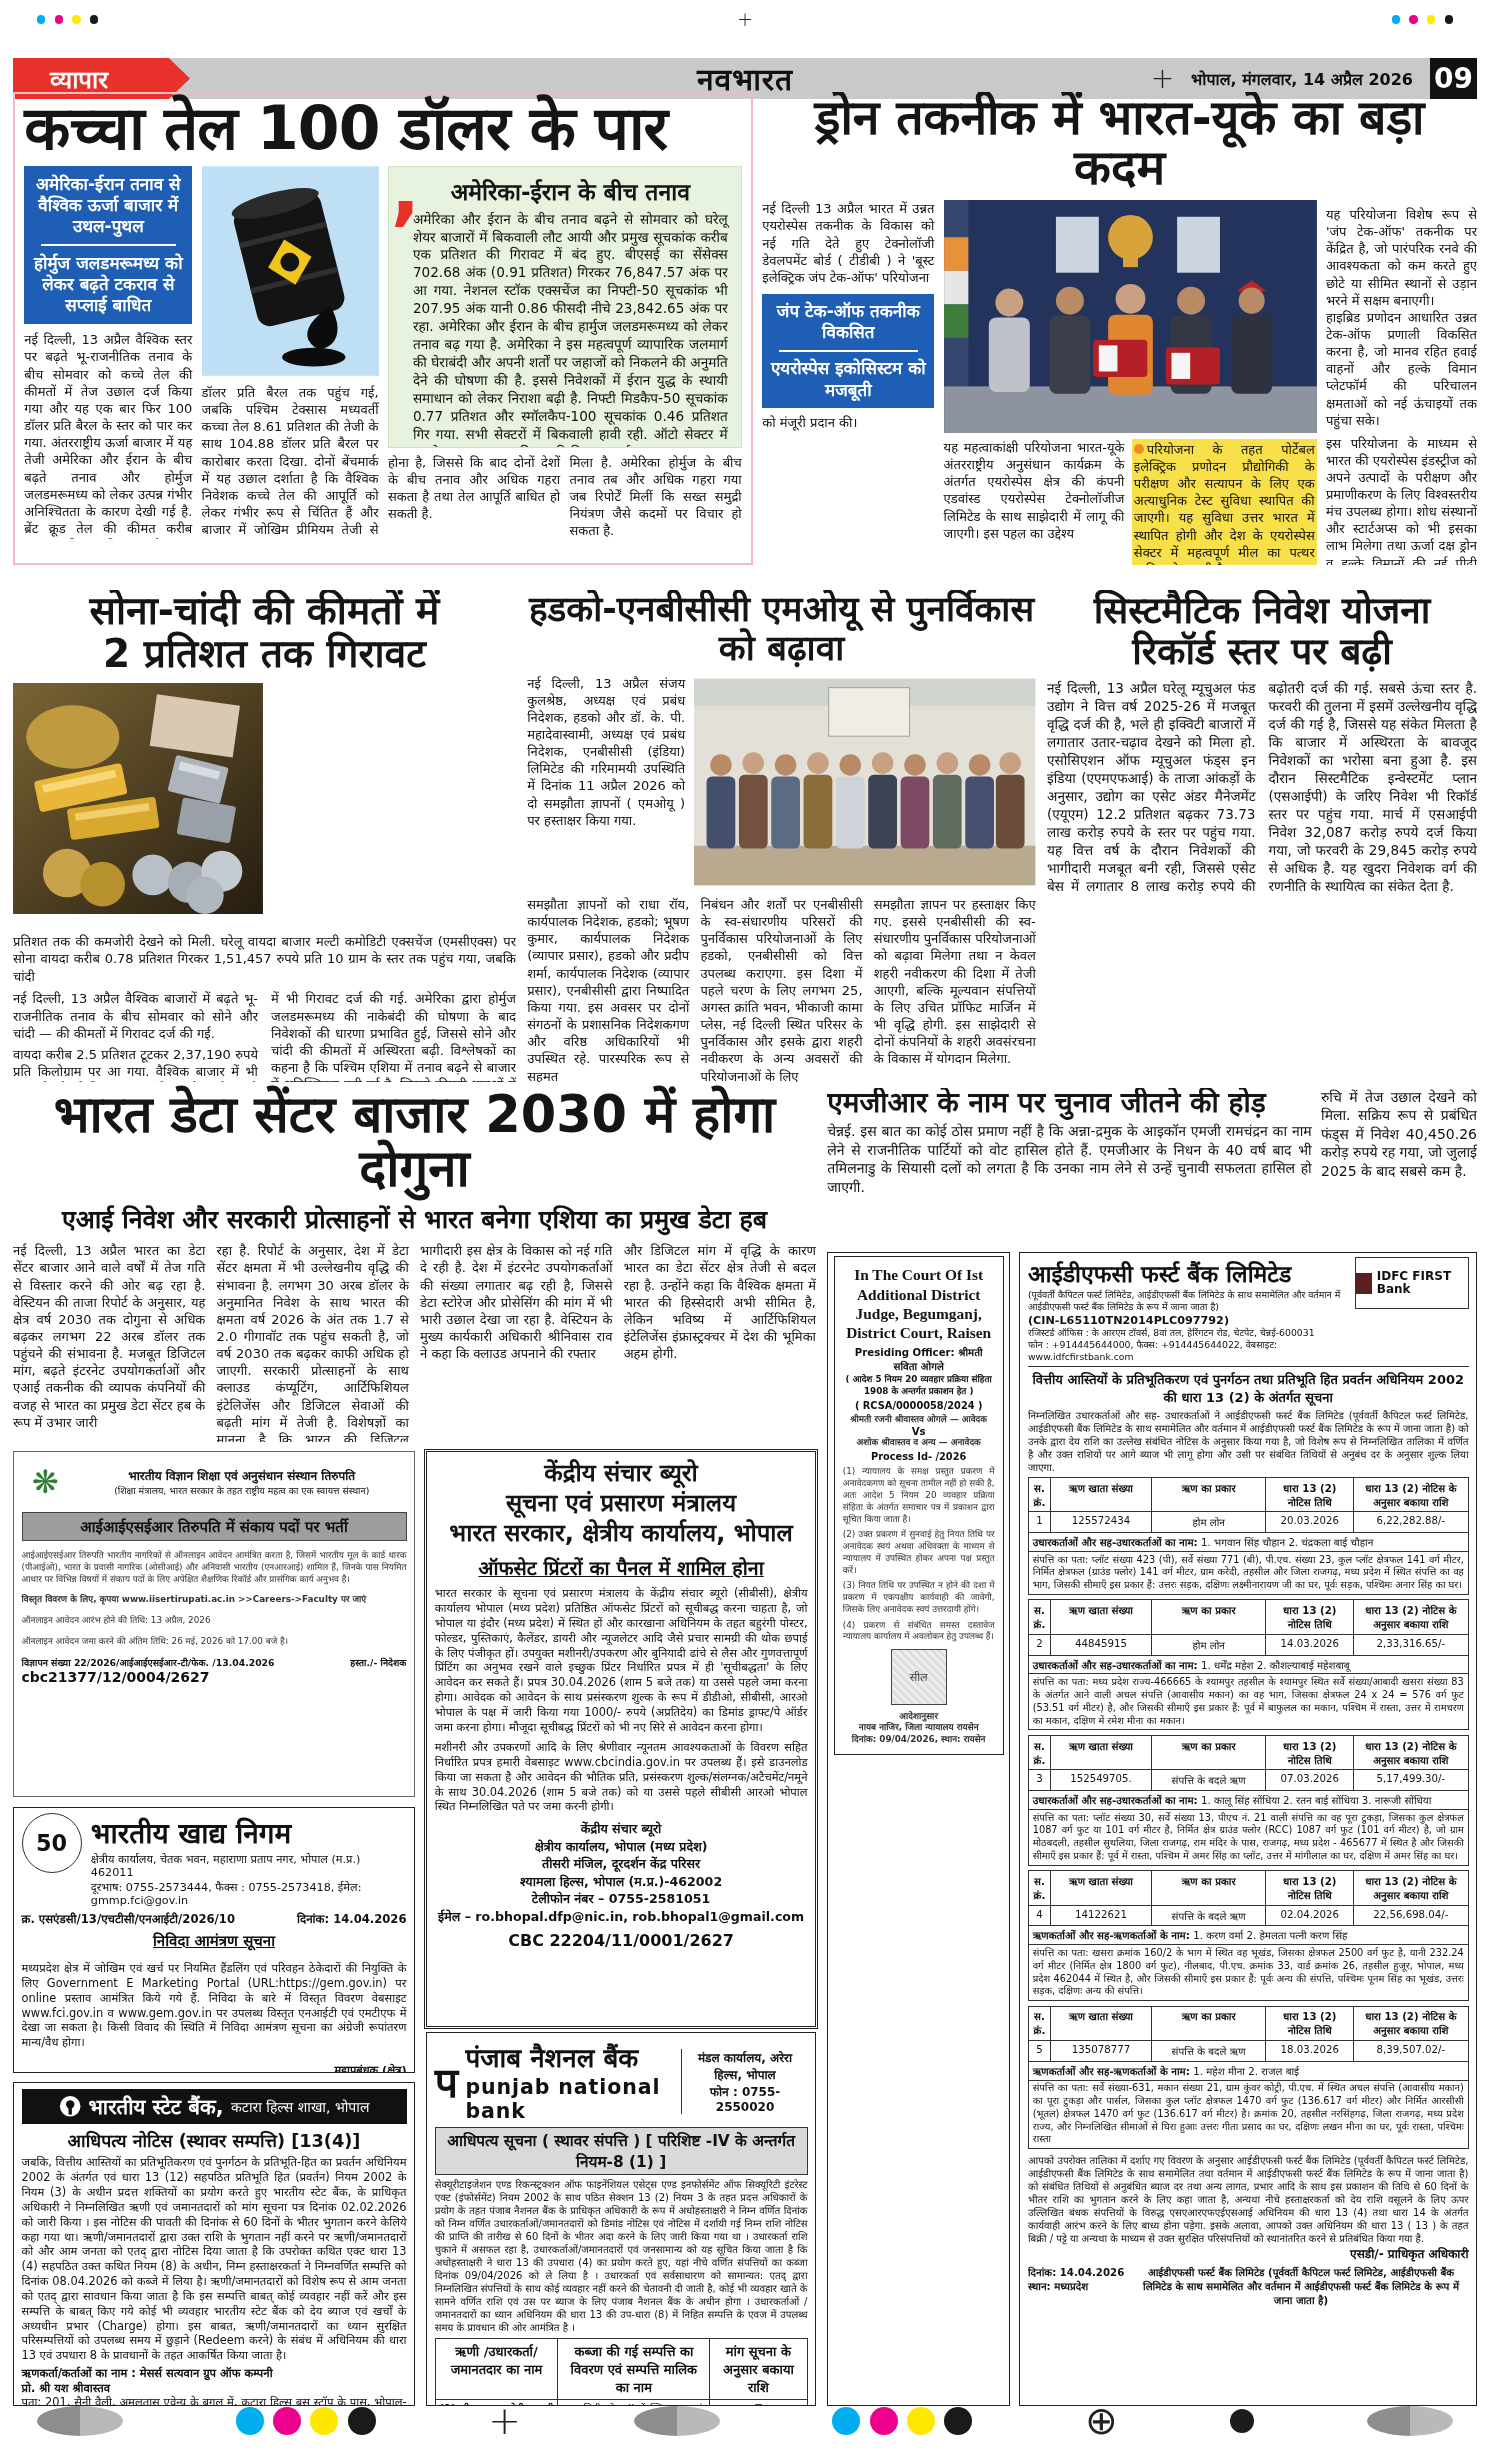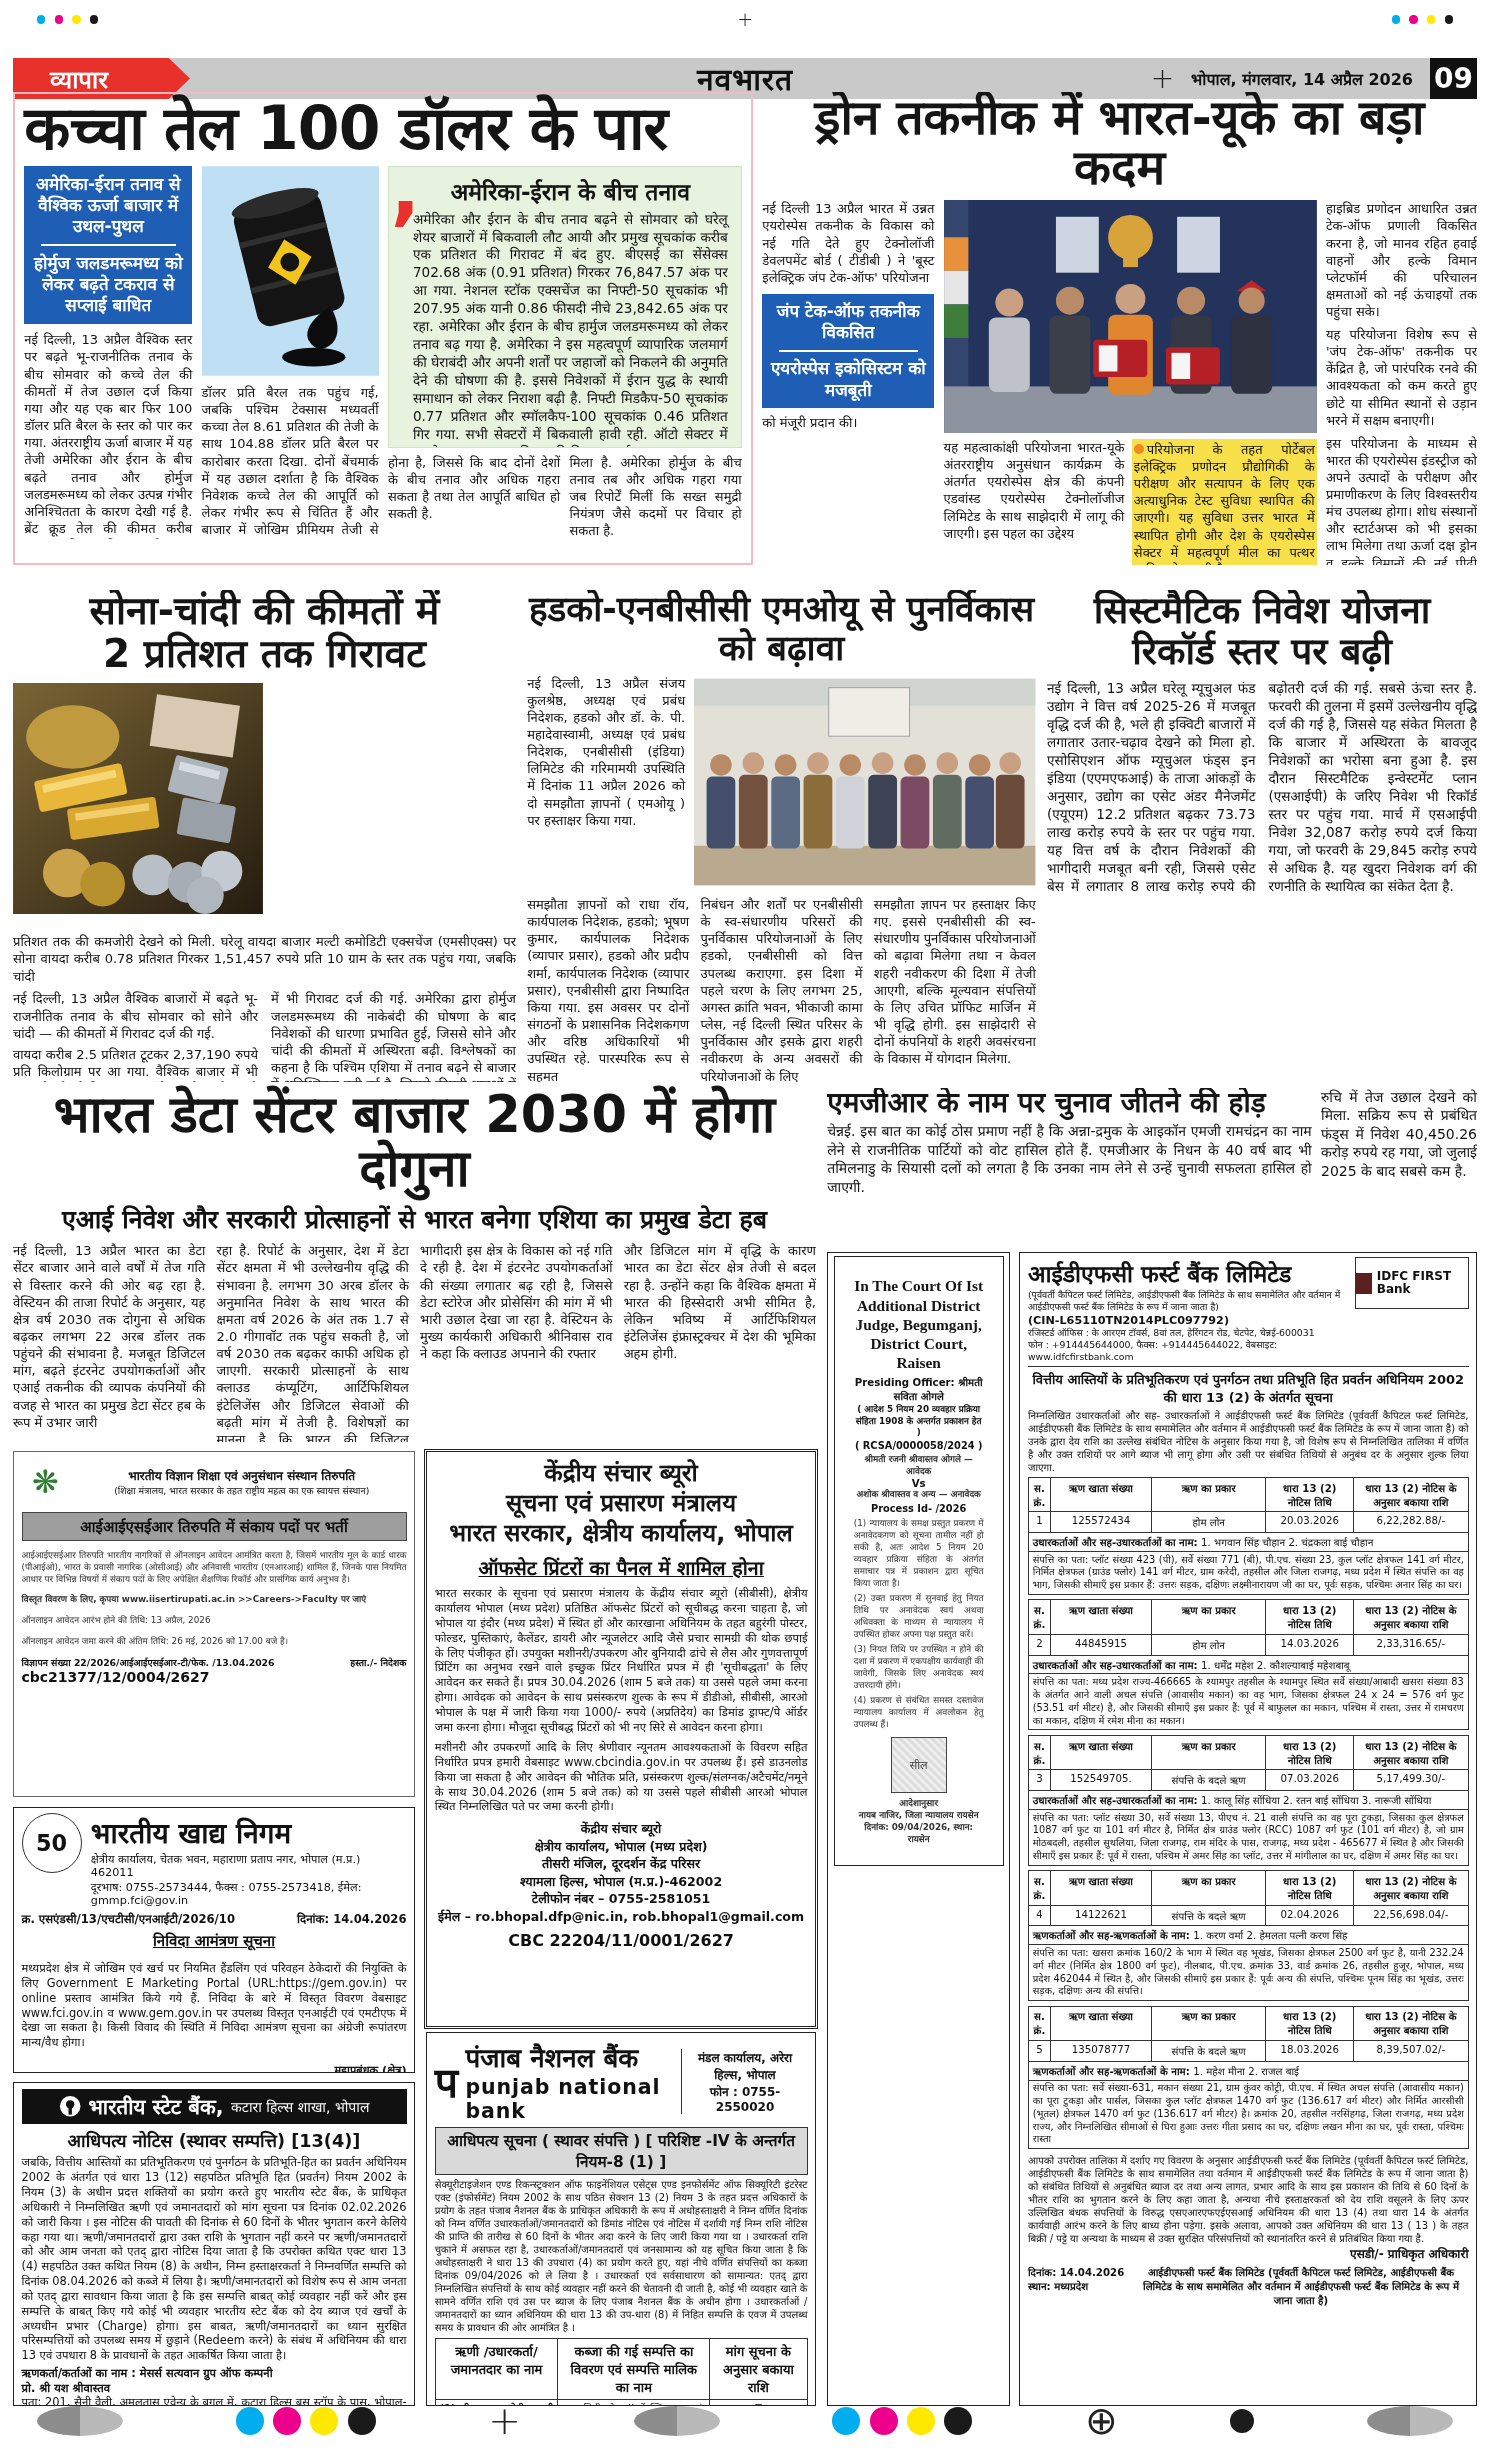--- a/index.html
+++ b/index.html
@@ -130,21 +130,21 @@
   .amtcell{text-align:center !important;font-weight:bold;}
   
   .lower-right{flex:1;display:flex;flex-direction:column;min-height:0;}
   .mgr-row{display:flex;gap:9.3px;height:160px;overflow:hidden;}
   .mgr{flex:1;}
   .mgr h2{font-size:28px;line-height:1.1;}
   .mgr .btxt{margin-top:3.7px;font-size:14px;}
   .sipcont{width:156px;flex:none;font-size:14px;}
   .notices-row{display:flex;gap:9.3px;flex:1;min-height:0;margin-top:3.7px;}
   .court{width:183px;flex:none;border:1.9px solid #222;padding:3.7px 5.6px;box-sizing:border-box;overflow:hidden;background:#fff;}
-  .court-inner{border:0.9px solid #222;padding:19px;}
+  .court-inner{border:0.9px solid #222;padding:8px;}
   .court h3{font-family:"Liberation Serif","DejaVu Serif",serif;font-size:15.4px;text-align:center;line-height:1.25;}
   .court .off{font-size:10.2px;font-weight:bold;text-align:center;margin-top:2.8px;}
   .court .rule{font-size:8.8px;font-weight:bold;text-align:center;}
   .court .case{font-size:9.8px;font-weight:bold;text-align:center;margin:2.8px 0;}
   .court .vs{text-align:center;font-weight:bold;font-size:10.2px;}
   .court p{margin:3.7px 0;}
   .seal{width:54px;height:54px;border:1.9px solid #444;margin:5.6px auto;display:flex;align-items:center;justify-content:center;
         font-size:11.2px;color:#444;background:repeating-linear-gradient(45deg,#eee,#eee 2.8px,#ddd 2.8px,#ddd 5.6px);}
   
   .idfc{flex:1;border:1.9px solid #222;padding:4.7px 7.5px;box-sizing:border-box;overflow:hidden;min-height:0;background:#fff;}
@@ -281,22 +281,22 @@
             <rect x="238" y="158" width="58" height="40" rx="4" fill="#b51f26"></rect>
             <rect x="166" y="156" width="20" height="28" fill="#f5f5f5"></rect>
             <rect x="244" y="164" width="20" height="28" fill="#f5f5f5"></rect>
           </svg>
           <div class="drone-sub">
             <p class="btxt" style="margin:0;flex:1">यह महत्वाकांक्षी परियोजना भारत-यूके अंतरराष्ट्रीय अनुसंधान कार्यक्रम के अंतर्गत एयरोस्पेस क्षेत्र की कंपनी एडवांस्ड एयरोस्पेस टेक्नोलॉजीज लिमिटेड के साथ साझेदारी में लागू की जाएगी। इस पहल का उद्देश्य</p>
             <p class="btxt hl" style="margin:0;flex:1"><span class="obullet"></span><span>परियोजना के तहत पोर्टेबल इलेक्ट्रिक प्रणोदन प्रौद्योगिकी के परीक्षण और सत्यापन के लिए एक अत्याधुनिक टेस्ट सुविधा स्थापित की जाएगी। यह सुविधा उत्तर भारत में स्थापित होगी और देश के एयरोस्पेस सेक्टर में महत्वपूर्ण मील का पत्थर साबित हो सकती है।</span></p>
           </div>
         </div>
         <div class="drone-colC">
+          <p class="btxt" style="margin:5.6px 0 0">यह परियोजना विशेष रूप से 'जंप टेक-ऑफ' तकनीक पर केंद्रित है, जो पारंपरिक रनवे की आवश्यकता को कम करते हुए छोटे या सीमित स्थानों से उड़ान भरने में सक्षम बनाएगी।</p>
           <p class="btxt" style="margin:0">हाइब्रिड प्रणोदन आधारित उन्नत टेक-ऑफ प्रणाली विकसित करना है, जो मानव रहित हवाई वाहनों और हल्के विमान प्लेटफॉर्म की परिचालन क्षमताओं को नई ऊंचाइयों तक पहुंचा सके।</p>
-          <p class="btxt" style="margin:5.6px 0 0">यह परियोजना विशेष रूप से 'जंप टेक-ऑफ' तकनीक पर केंद्रित है, जो पारंपरिक रनवे की आवश्यकता को कम करते हुए छोटे या सीमित स्थानों से उड़ान भरने में सक्षम बनाएगी।</p>
           <p class="btxt" style="margin:5.6px 0 0">इस परियोजना के माध्यम से भारत की एयरोस्पेस इंडस्ट्रीज को अपने उत्पादों के परीक्षण और प्रमाणीकरण के लिए विश्वस्तरीय मंच उपलब्ध होगा। शोध संस्थानों और स्टार्टअप्स को भी इसका लाभ मिलेगा तथा ऊर्जा दक्ष ड्रोन व हल्के विमानों की नई पीढ़ी देश में ही विकसित हो सकेगी और यह पर्यावरण अनुकूल विमानन की दिशा में अहम कदम होगा।</p>
         </div>
       </div>
     </article>
   </section>
 
   <section class="band-mid">
 
     <article class="gold">
       <h2><span>सोना-चांदी की कीमतों में</span><br>

